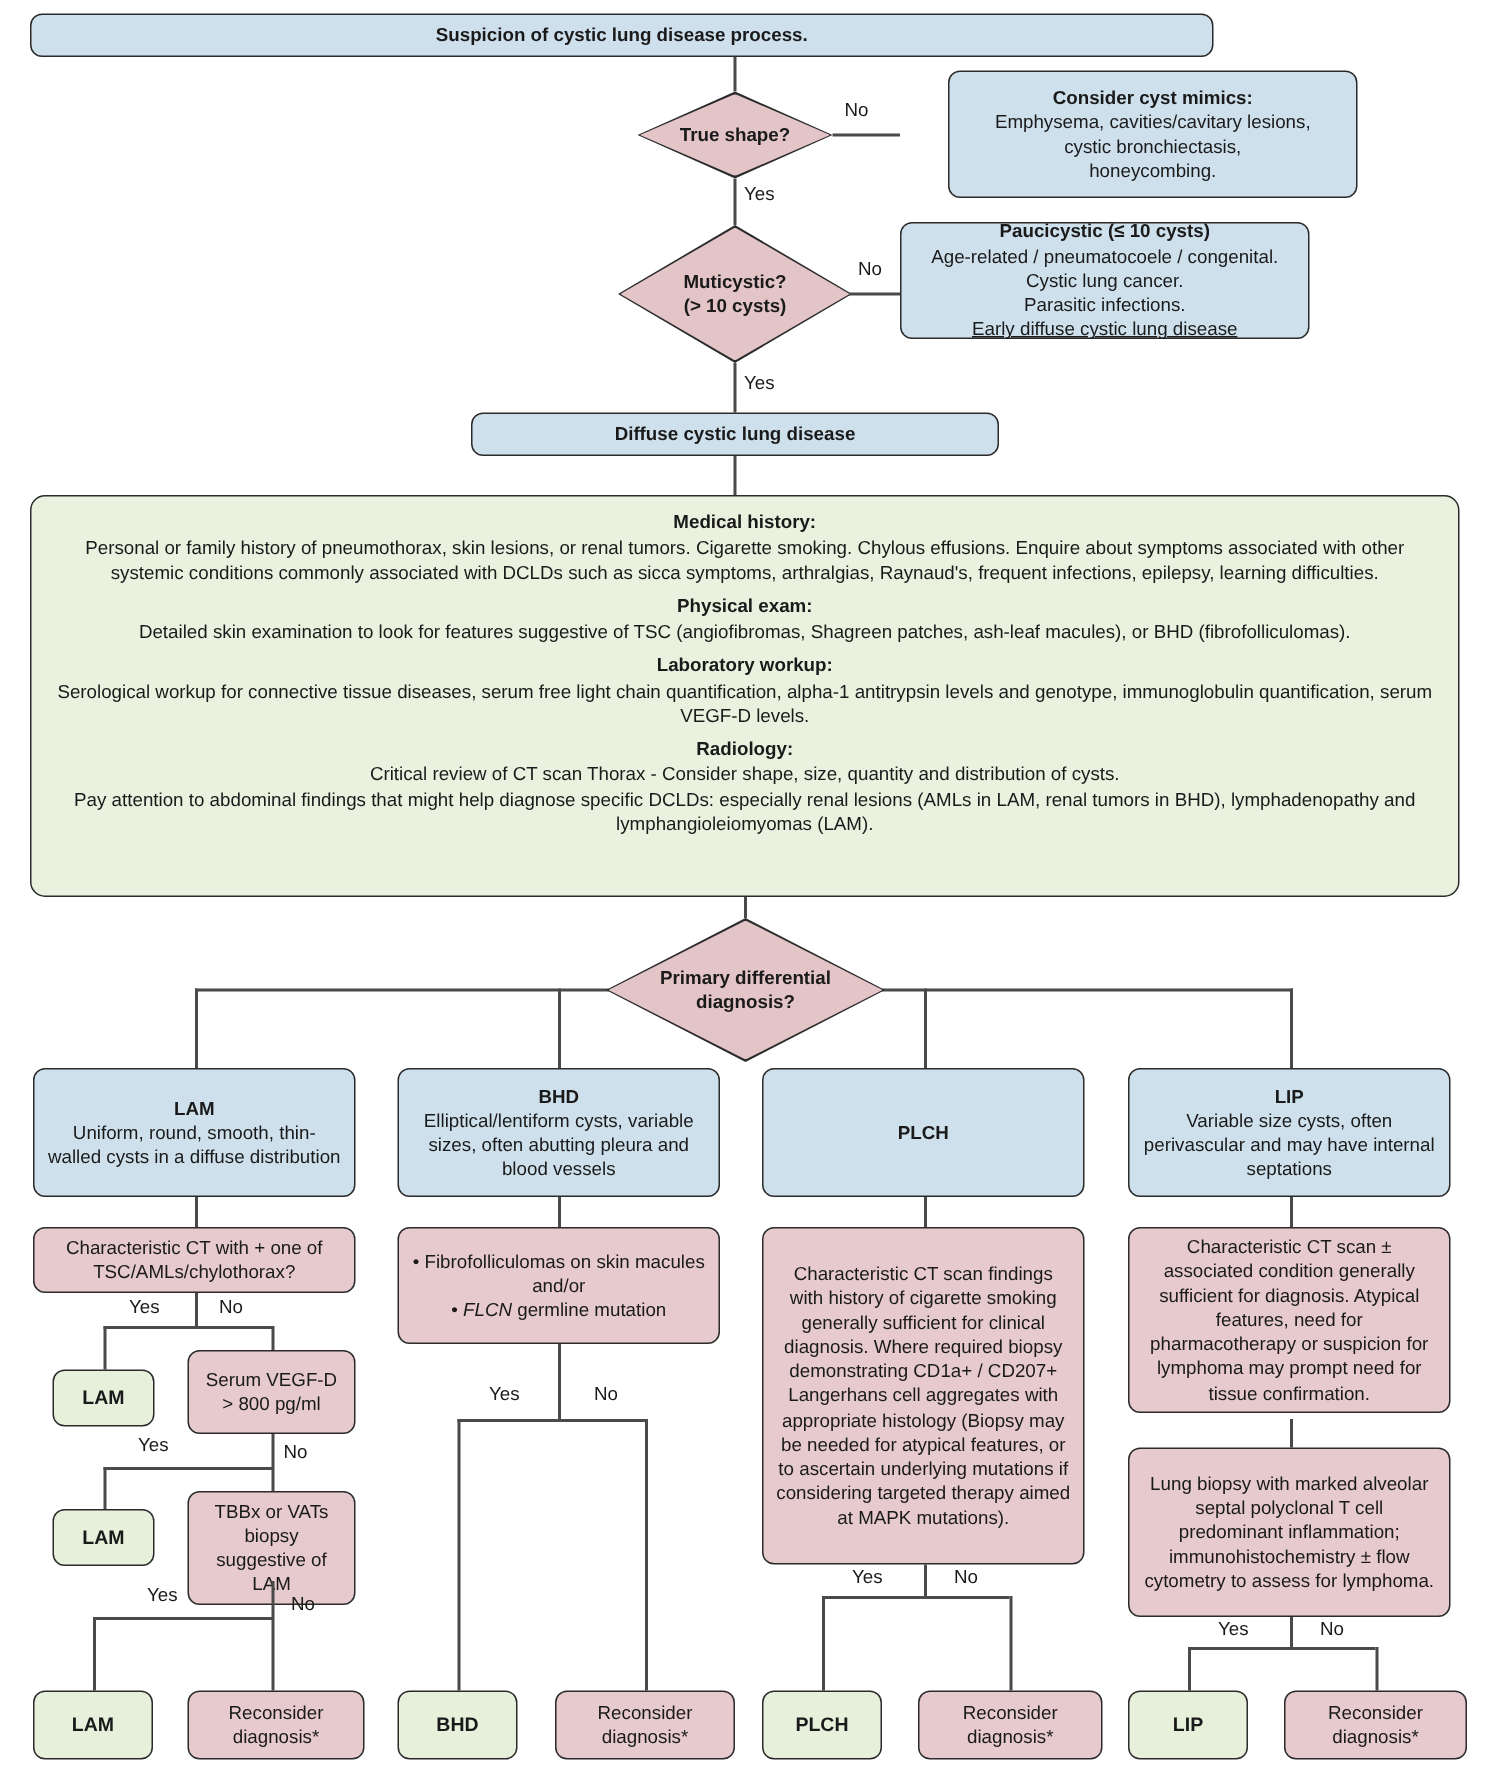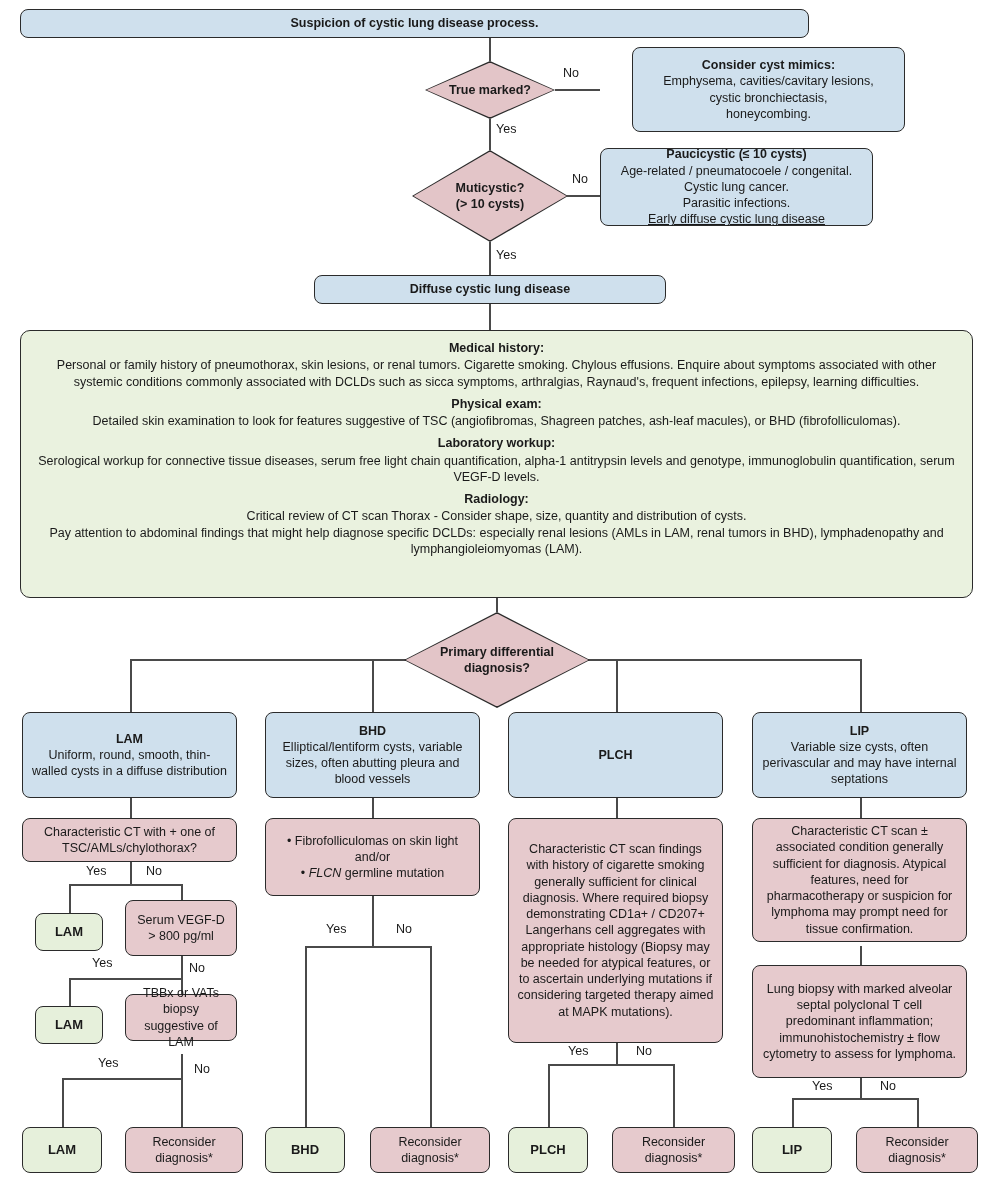--- a/index.html
+++ b/index.html
@@ -41,21 +41,21 @@
   <div class="box blue b" style="left:20px;top:9px;width:789px;height:29px;">
     <div>Suspicion of cystic lung disease process.</div>
   </div>
 
   <div class="vline" style="left:489px;top:38px;height:23px;"></div>
 
   <div class="diamond" style="left:425px;top:61px;width:130px;height:58px;">
     <div class="d-outer"></div>
     <div class="d-inner"></div>
     <div class="d-text">
-        <span>True marked?</span>
+        <span>True shape?</span>
       </div>
   </div>
 
   <div class="lbl" style="left:563px;top:66px;">No</div>
   <div class="hline" style="left:555px;top:89px;width:45px;"></div>
 
   <div class="box blue" style="left:600px;top:47px;width:273px;height:85px;margin-left:32px;">
     <div class="b">Consider cyst mimics:</div>
     <div>Emphysema, cavities/cavitary lesions,</div>
     <div>cystic bronchiectasis,</div>
@@ -152,21 +152,21 @@
   <div class="vline" style="left:181px;top:956px;height:22px;"></div>
   <div class="lbl" style="left:92px;top:956px;">Yes</div>
   <div class="lbl" style="left:189px;top:961px;">No</div>
   <div class="hline" style="left:69px;top:978px;width:113px;"></div>
   <div class="vline" style="left:69px;top:978px;height:28px;"></div>
   <div class="vline" style="left:181px;top:978px;height:16px;"></div>
 
   <div class="box green outcome" style="left:35px;top:1006px;width:68px;height:38px;">
     <div>LAM</div>
   </div>
-  <div class="box pink" style="left:125px;top:994px;width:112px;height:47px;align-items:flex-end;">
+  <div class="box pink" style="left:125px;top:994px;width:112px;height:76px;align-items:flex-end;">
     <div>TBBx or VATs biopsy suggestive of LAM</div>
   </div>
 
   <div class="vline" style="left:181px;top:1054px;height:24px;"></div>
   <div class="lbl" style="left:98px;top:1056px;">Yes</div>
   <div class="lbl" style="left:194px;top:1062px;">No</div>
   <div class="hline" style="left:62px;top:1078px;width:120px;"></div>
   <div class="vline" style="left:62px;top:1078px;height:49px;"></div>
   <div class="vline" style="left:181px;top:1078px;height:49px;"></div>
 
@@ -177,21 +177,21 @@
     <div>Reconsider diagnosis*</div>
   </div>
 
   <div class="box blue" style="left:265px;top:712px;width:215px;height:86px;">
     <div class="b">BHD</div>
     <div>Elliptical/lentiform cysts, variable sizes, often abutting pleura and blood vessels</div>
   </div>
   <div class="vline" style="left:372px;top:798px;height:20px;"></div>
 
   <div class="box pink" style="left:265px;top:818px;width:215px;height:78px;">
-    <div>• Fibrofolliculomas on skin light</div>
+    <div>• Fibrofolliculomas on skin macules</div>
     <div>and/or</div>
     <div><span>• </span><span class="i">FLCN</span><span> germline mutation</span></div>
   </div>
 
   <div class="vline" style="left:372px;top:896px;height:50px;"></div>
   <div class="lbl" style="left:326px;top:922px;">Yes</div>
   <div class="lbl" style="left:396px;top:922px;">No</div>
   <div class="hline" style="left:305px;top:946px;width:126px;"></div>
   <div class="vline" style="left:305px;top:946px;height:181px;"></div>
   <div class="vline" style="left:430px;top:946px;height:181px;"></div>

